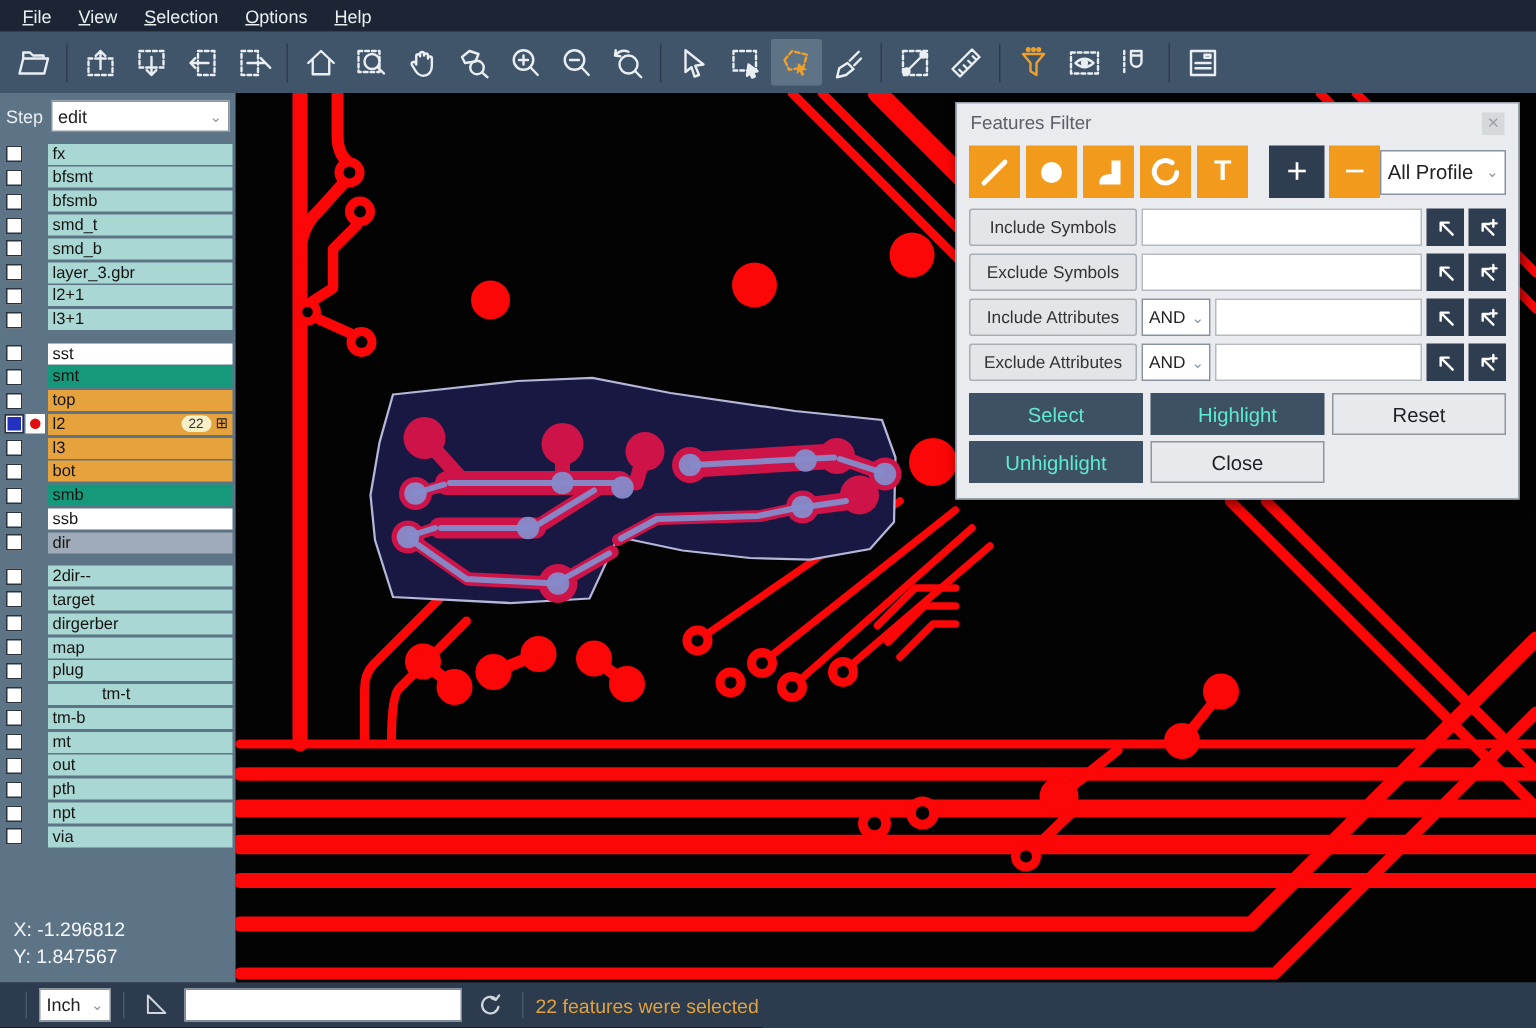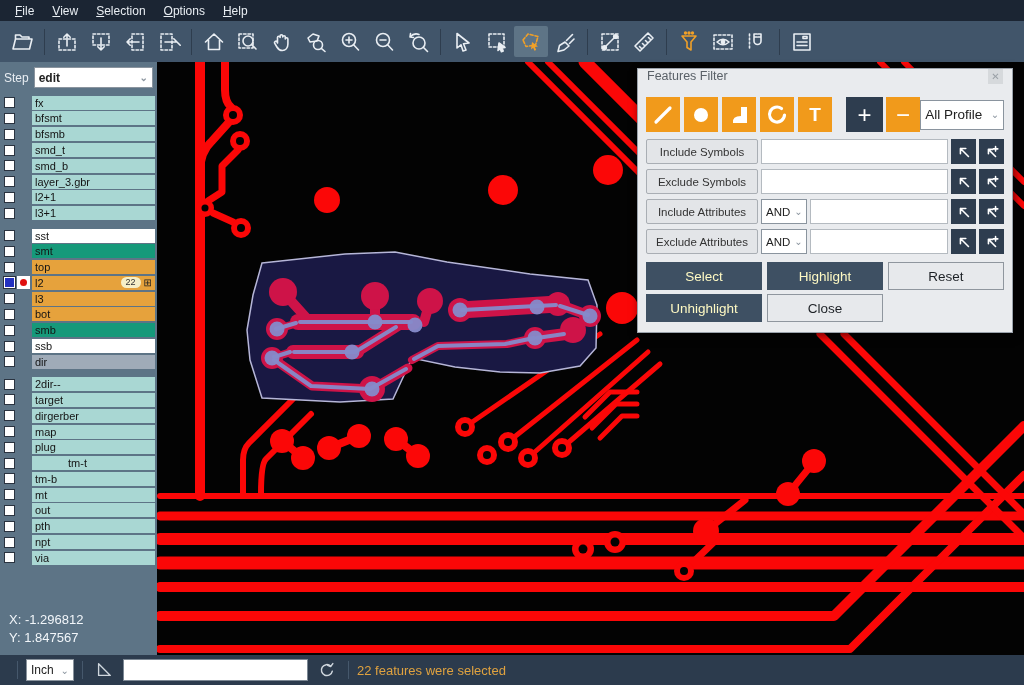--- a/index.html
+++ b/index.html
@@ -25,21 +25,21 @@
   .tsep { width:1px; height:26px; background:#2e3d4e; margin:0 5px; flex:0 0 auto; }
 
   
   .sidebar { position:absolute; left:0; top:62px; width:157px; height:593px;
     background:#5d7486; }
   .step-row { display:flex; align-items:center; padding:5px 4px 4px 4px; }
   .step-label { color:#e9eef3; font-size:12px; margin-right:5px; }
   .combo { background:#fff; border:1px solid #8a949e; height:21px; display:flex;
     align-items:center; font-size:12px; color:#222; padding:0 4px; position:relative; }
   .combo .chev { margin-left:auto; color:#8a949e; font-size:10px; padding-left:4px; }
-  .step-combo { flex:1;font-weight:bold; }
+  .step-combo { flex:1; }
   .layer-list { margin-top:3px; }
   .layer-group { margin-bottom:7px; }
   .layer-row { display:flex; align-items:center; height:15.4px; margin-bottom:0.4px; }
   .cb { width:11px; height:11px; background:#fff; border:1px solid #2a3340; margin-left:4px;
     flex:0 0 auto; }
   .cb.checked { background:#2331c0; border:1px solid #fff; outline:1px solid #2a3340; }
   .ind { width:13px; height:13px; margin-left:2px; flex:0 0 auto; display:flex;
     align-items:center; justify-content:center; }
   .ind.active { background:#fff; }
   .ind .dot { width:7px; height:7px; border-radius:50%; background:#e01010; }
@@ -51,21 +51,21 @@
   .gridglyph { font-size:10px; color:#222; margin:0 3px 0 3px; line-height:11px; }
   .coords { position:absolute; left:9px; bottom:8px; color:#f2f6fa; font-size:13px;
     line-height:18px; }
 
   
   .canvas { position:absolute; left:157px; top:62px; width:867px; height:593px; background:#030303; }
 
   
   .dialog { position:absolute; left:637px; top:68px; width:376px; height:265px;
     background:#e9ebee; border:1px solid #9aa2ab; box-shadow:2px 3px 8px rgba(0,0,0,.55); z-index:5; }
-  .dlg-title { height:26px; display:flex; padding:0 9px;
+  .dlg-title { height:26px; display:flex; align-items:center; padding:0 9px;
     color:#5a6168; font-size:12.5px; }
   .dlg-close { margin-left:auto; width:15px; height:15px; background:#d6d9dc;
     color:#9aa0a6; font-size:10px; line-height:15px; text-align:center; }
   .dlg-tools { display:flex; align-items:center; padding:2px 8px 0 8px; }
   .fbtn { width:35px; height:35px; background:#f19a1b; margin-right:4px; display:flex;
     align-items:center; justify-content:center; color:#fff; }
   .fbtn svg { stroke:#fff; fill:none; stroke-width:3.2; stroke-linecap:round; }
   .fbtn.text-glyph { font-size:19px; font-weight:bold; }
   .addbtn { width:38px; height:35px; background:#2e3d4f; color:#fff; font-size:24px;
     display:flex; align-items:center; justify-content:center; margin-left:10px; }
@@ -78,21 +78,21 @@
     border-radius:2px; font-size:11.5px; color:#333; display:flex; align-items:center;
     justify-content:center; flex:0 0 auto; }
   .op-combo { width:46px; height:25px; margin-left:3px; font-size:11.5px; flex:0 0 auto; }
   .rowinput { flex:1; height:25px; border:1px solid #b4bac0; background:#fff; margin-left:3px;
     font-size:12px; padding:0 4px; min-width:10px; }
   .arrbtn { width:25px; height:25px; background:#2e3d4f; margin-left:3px; flex:0 0 auto;
     display:flex; align-items:center; justify-content:center; }
   .arrbtn svg { stroke:#fff; fill:none; stroke-width:1.8; stroke-linecap:round; }
   .dlg-actions { display:grid; grid-template-columns:1fr 1fr 1fr; gap:4px 5px; margin:8px 8px 0 8px; }
   .abtn { height:28px; font-size:13.5px; display:flex; align-items:center; justify-content:center; }
-  .abtn.dark { background:#3e5063; color:#fef9c3; }
+  .abtn.dark { background:#3e5063; color:#5eead4; }
   .abtn.light { background:#e7e9ec; border:1px solid #8f969e; color:#1d2126; }
 
   
   .statusbar { position:absolute; left:0; bottom:0; width:1024px; height:30px;
     background:#2c3b4d; display:flex; align-items:center; padding:0 9px; }
   .ssep { width:1px; height:18px; background:#46586c; margin:0 8px; flex:0 0 auto; }
   .unit-combo { width:48px; height:22px; font-size:12px; }
   .sicon { display:flex; align-items:center; justify-content:center; margin:0 4px; }
   .sicon svg { stroke:#cfd6dd; fill:none; stroke-width:1.5; stroke-linecap:round; stroke-linejoin:round; }
   .cmdinput { width:185px; height:22px; border:1px solid #7c8894; background:#fff;

